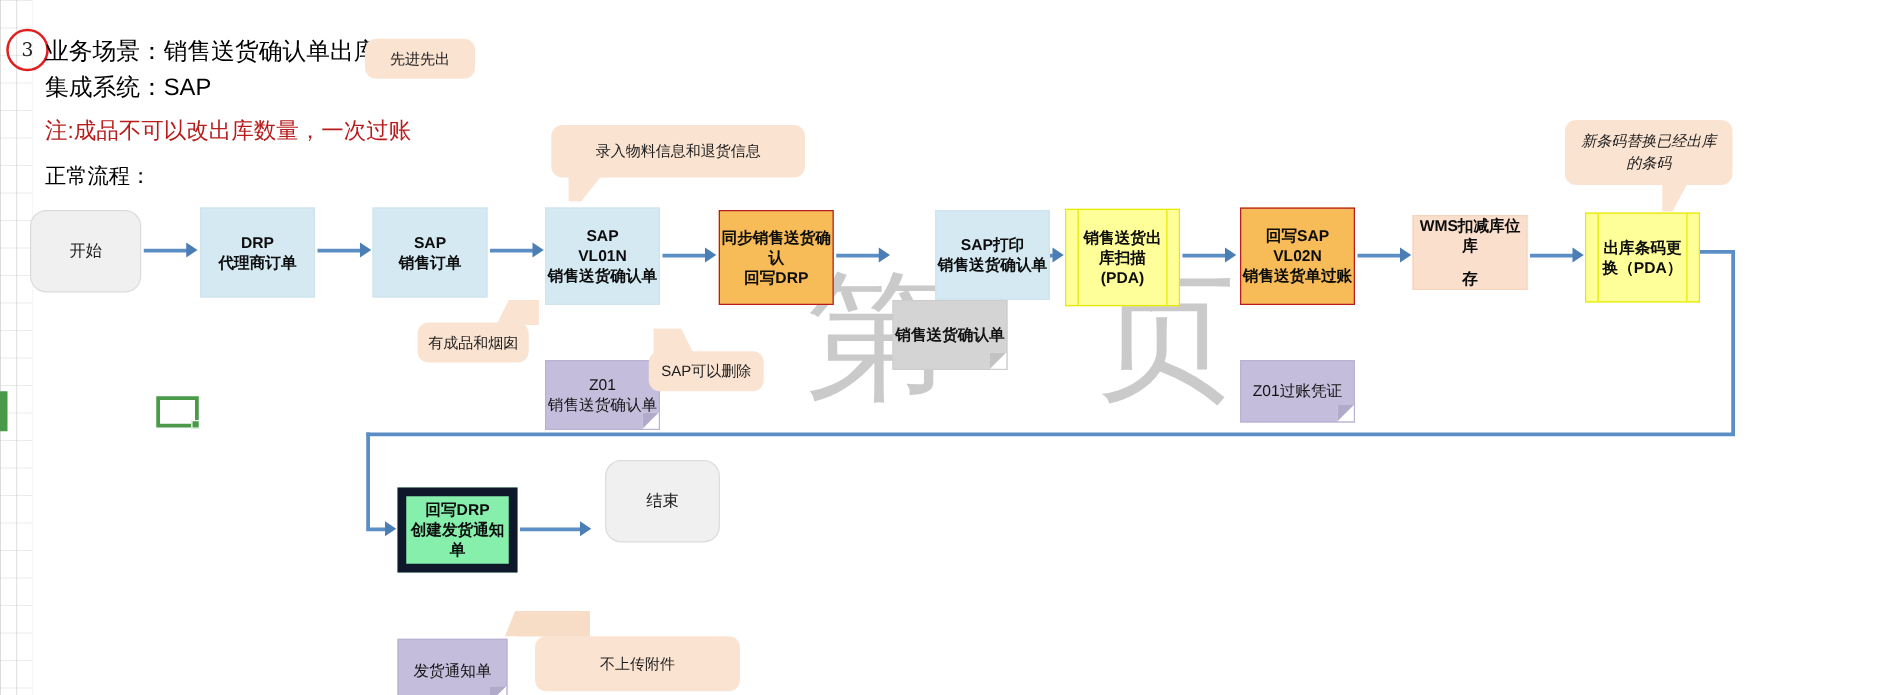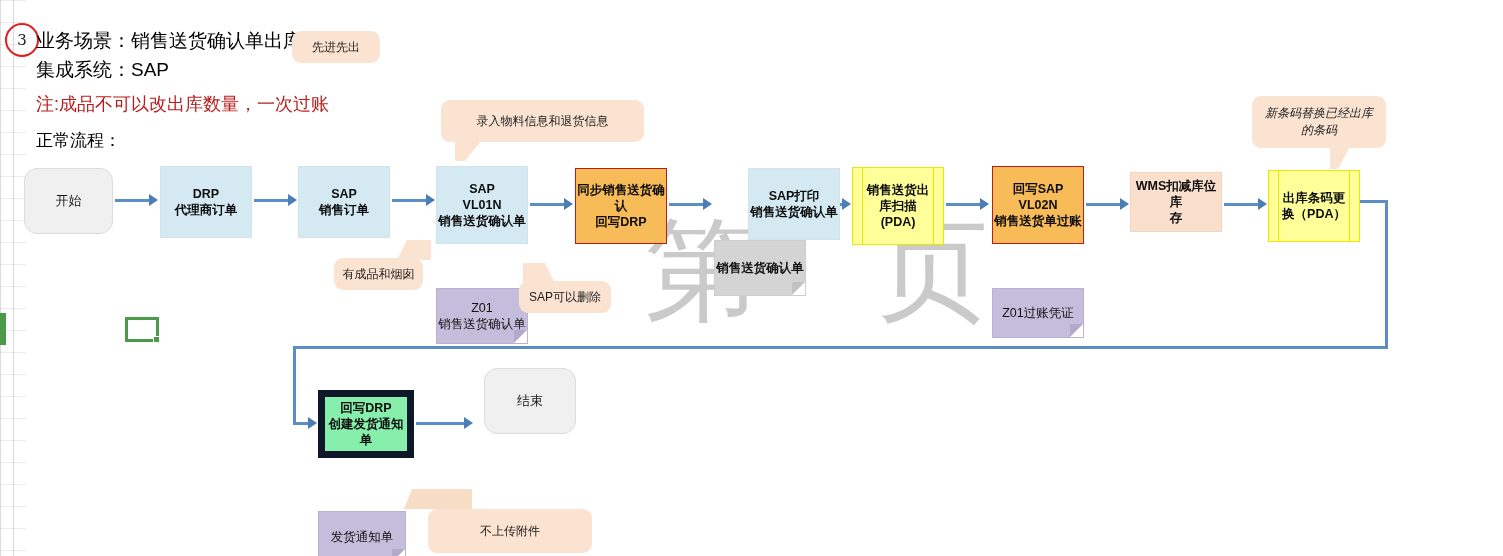--- a/index.html
+++ b/index.html
@@ -139,21 +139,21 @@
 <div class="node orange" style="left:992px;top:166px;width:92px;height:78px;">
   <span class="l">回写SAP</span>
   <span class="l">VL02N</span>
   <span class="l">销售送货单过账</span>
 </div>
 
 <div class="node doc fold" style="left:992px;top:244px;width:92px;height:50px;">
   <span class="l">Z01过账凭证</span>
 </div>
 
-<div class="node peach" style="left:1130px;top:172px;width:92px;height:60px;">
+<div class="node peach" style="left:1130px;top:172px;width:92px;height:60px;justify-content:space-between;">
   <span class="l">WMS扣减库位库</span>
   <span class="l">存</span>
 </div>
 
 <div class="node yellow" style="left:1268px;top:170px;width:92px;height:72px;">
   <span class="l">出库条码更</span>
   <span class="l">换（PDA）</span>
 </div>
 
 <div class="node orange2" style="left:318px;top:390px;width:96px;height:68px;">

